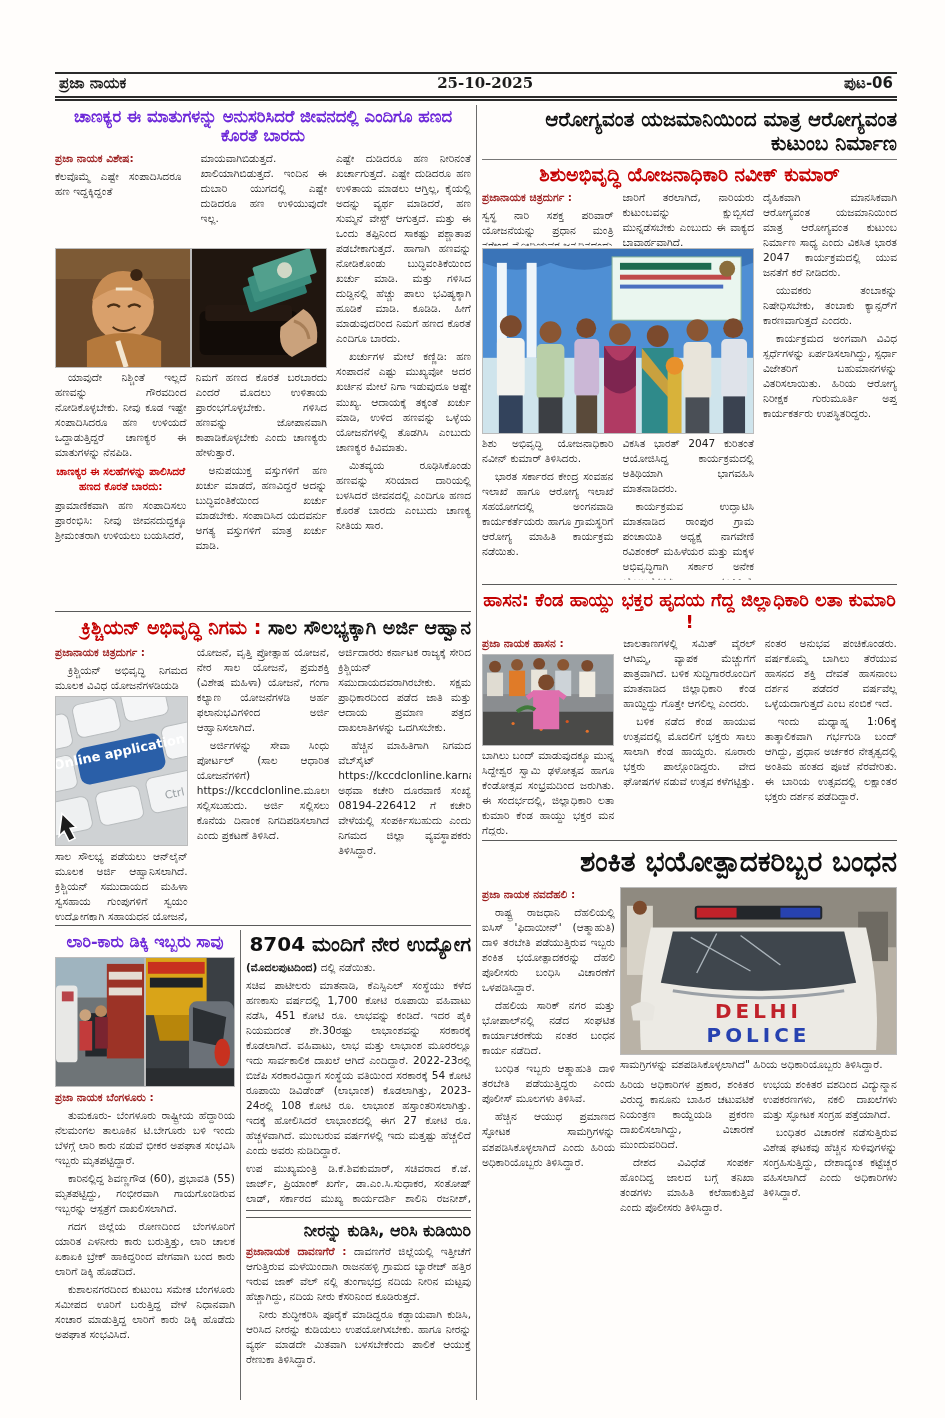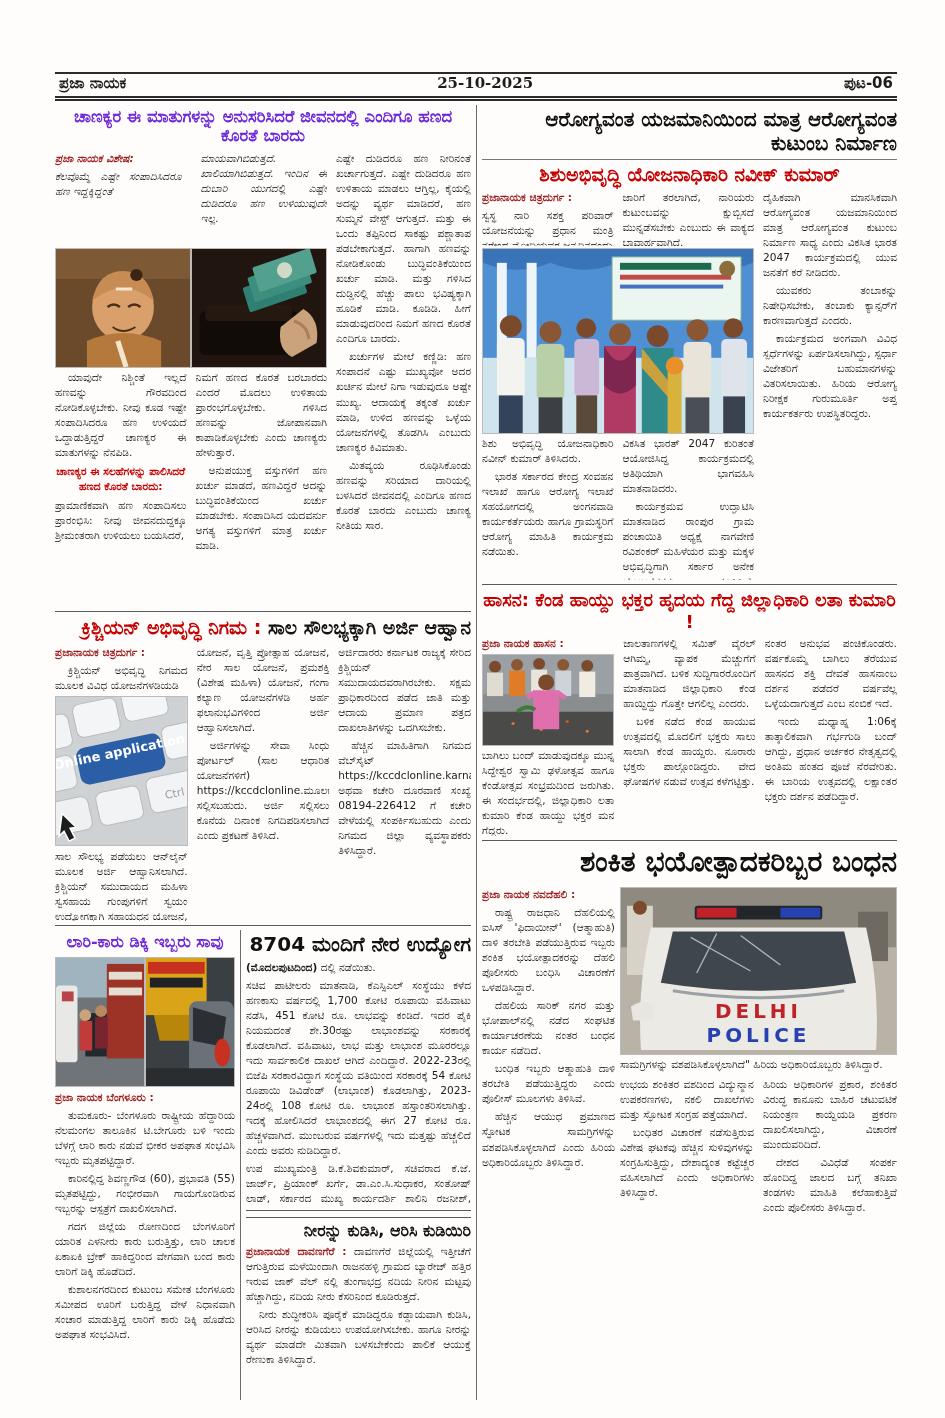--- a/index.html
+++ b/index.html
@@ -26,21 +26,21 @@
   p{margin:0 0 3px;font-size:10.6px;line-height:1.42;text-align:justify;text-indent:13px;}
   p.noind{text-indent:0;}
   .byline{color:#9c1f1f;font-weight:bold;text-indent:0;}
   .subhead-red{color:#c40000;font-weight:bold;text-align:center;text-indent:0;margin:4px 0;}
   .photo{width:100%;display:block;border:1px solid #bbb;box-sizing:border-box;background:#ddd;}
   .caption-contd{font-weight:bold;}
   
   .a1-body{height:456px;}
   .a1-left{width:272px;display:flex;flex-direction:column;overflow:hidden;}
   .a1-right{flex:1;min-width:0;overflow:hidden;}
-  .a1-toprow{display:flex;gap:19px;height:95px;overflow:hidden;font-style:italic;}
+  .a1-toprow{display:flex;gap:19px;height:95px;overflow:hidden;}
   .a1-photos{display:flex;height:120px;margin:2px 0;}
   .a1-botrow{display:flex;gap:9px;flex:1;overflow:hidden;}
   .a2-rule{border:none;border-top:1px solid #777;margin:3px 0;}
   .a2-body{height:390px;}
   .a2-left{width:272px;display:flex;flex-direction:column;overflow:hidden;}
   .a2-toprow{display:flex;gap:9px;height:56px;overflow:hidden;}
   .a2-botrow{display:flex;gap:9px;flex:1;overflow:hidden;}
   .a3-body{height:276px;}
   .a4-body{height:200px;}
   .a5-body{height:470px;display:flex;gap:5px;}
@@ -377,26 +377,26 @@
                 <path d="M52 44 h172 l12 52 q-98 16 -196 0z" fill="#3f464d"></path>
                 <path d="M70 50 l60 34 M120 48 l40 30 M96 46 l-20 40" stroke="#aab3ba" stroke-width="1.4"></path>
                 <path d="M52 104 q86 14 172 0" stroke="#9aa0a6" stroke-width="3" fill="none"></path>
                 <text x="138" y="132" text-anchor="middle" font-size="20" font-weight="bold" fill="#c0222a" letter-spacing="4">DELHI</text>
                 <text x="138" y="156" text-anchor="middle" font-size="20" font-weight="bold" fill="#2742b0" letter-spacing="4">POLICE</text>
                 <path d="M10 120 q14 -10 24 0 l-2 14 h-20z" fill="#e8e6e0"></path>
               </svg>
               <p class="noind" style="margin-top:2px;">ಸಾಮಗ್ರಿಗಳನ್ನು ವಶಪಡಿಸಿಕೊಳ್ಳಲಾಗಿದೆ" ಹಿರಿಯ ಅಧಿಕಾರಿಯೊಬ್ಬರು ತಿಳಿಸಿದ್ದಾರೆ.</p>
               <div class="a5-cols">
                 <div class="col">
+                  <p class="noind">ಹಿರಿಯ ಅಧಿಕಾರಿಗಳ ಪ್ರಕಾರ, ಶಂಕಿತರ ವಿರುದ್ಧ ಕಾನೂನು ಬಾಹಿರ ಚಟುವಟಿಕೆ ನಿಯಂತ್ರಣ ಕಾಯ್ದೆಯಡಿ ಪ್ರಕರಣ ದಾಖಲಿಸಲಾಗಿದ್ದು, ವಿಚಾರಣೆ ಮುಂದುವರಿದಿದೆ.</p>
+                  <p>ದೇಶದ ವಿವಿಧೆಡೆ ಸಂಪರ್ಕ ಹೊಂದಿದ್ದ ಜಾಲದ ಬಗ್ಗೆ ತನಿಖಾ ತಂಡಗಳು ಮಾಹಿತಿ ಕಲೆಹಾಕುತ್ತಿವೆ ಎಂದು ಪೊಲೀಸರು ತಿಳಿಸಿದ್ದಾರೆ.</p>
+                </div>
+                <div class="col">
                   <p class="noind">ಉಭಯ ಶಂಕಿತರ ವಶದಿಂದ ವಿದ್ಯುನ್ಮಾನ ಉಪಕರಣಗಳು, ನಕಲಿ ದಾಖಲೆಗಳು ಮತ್ತು ಸ್ಫೋಟಕ ಸಂಗ್ರಹ ಪತ್ತೆಯಾಗಿದೆ.</p>
                   <p>ಬಂಧಿತರ ವಿಚಾರಣೆ ನಡೆಸುತ್ತಿರುವ ವಿಶೇಷ ಘಟಕವು ಹೆಚ್ಚಿನ ಸುಳಿವುಗಳನ್ನು ಸಂಗ್ರಹಿಸುತ್ತಿದ್ದು, ದೇಶಾದ್ಯಂತ ಕಟ್ಟೆಚ್ಚರ ವಹಿಸಲಾಗಿದೆ ಎಂದು ಅಧಿಕಾರಿಗಳು ತಿಳಿಸಿದ್ದಾರೆ.</p>
-                </div>
-                <div class="col">
-                  <p class="noind">ಹಿರಿಯ ಅಧಿಕಾರಿಗಳ ಪ್ರಕಾರ, ಶಂಕಿತರ ವಿರುದ್ಧ ಕಾನೂನು ಬಾಹಿರ ಚಟುವಟಿಕೆ ನಿಯಂತ್ರಣ ಕಾಯ್ದೆಯಡಿ ಪ್ರಕರಣ ದಾಖಲಿಸಲಾಗಿದ್ದು, ವಿಚಾರಣೆ ಮುಂದುವರಿದಿದೆ.</p>
-                  <p>ದೇಶದ ವಿವಿಧೆಡೆ ಸಂಪರ್ಕ ಹೊಂದಿದ್ದ ಜಾಲದ ಬಗ್ಗೆ ತನಿಖಾ ತಂಡಗಳು ಮಾಹಿತಿ ಕಲೆಹಾಕುತ್ತಿವೆ ಎಂದು ಪೊಲೀಸರು ತಿಳಿಸಿದ್ದಾರೆ.</p>
                 </div>
               </div>
             </div>
           </div>
         </div>
 
       </div>
     </div>
   </div>
 </div>

